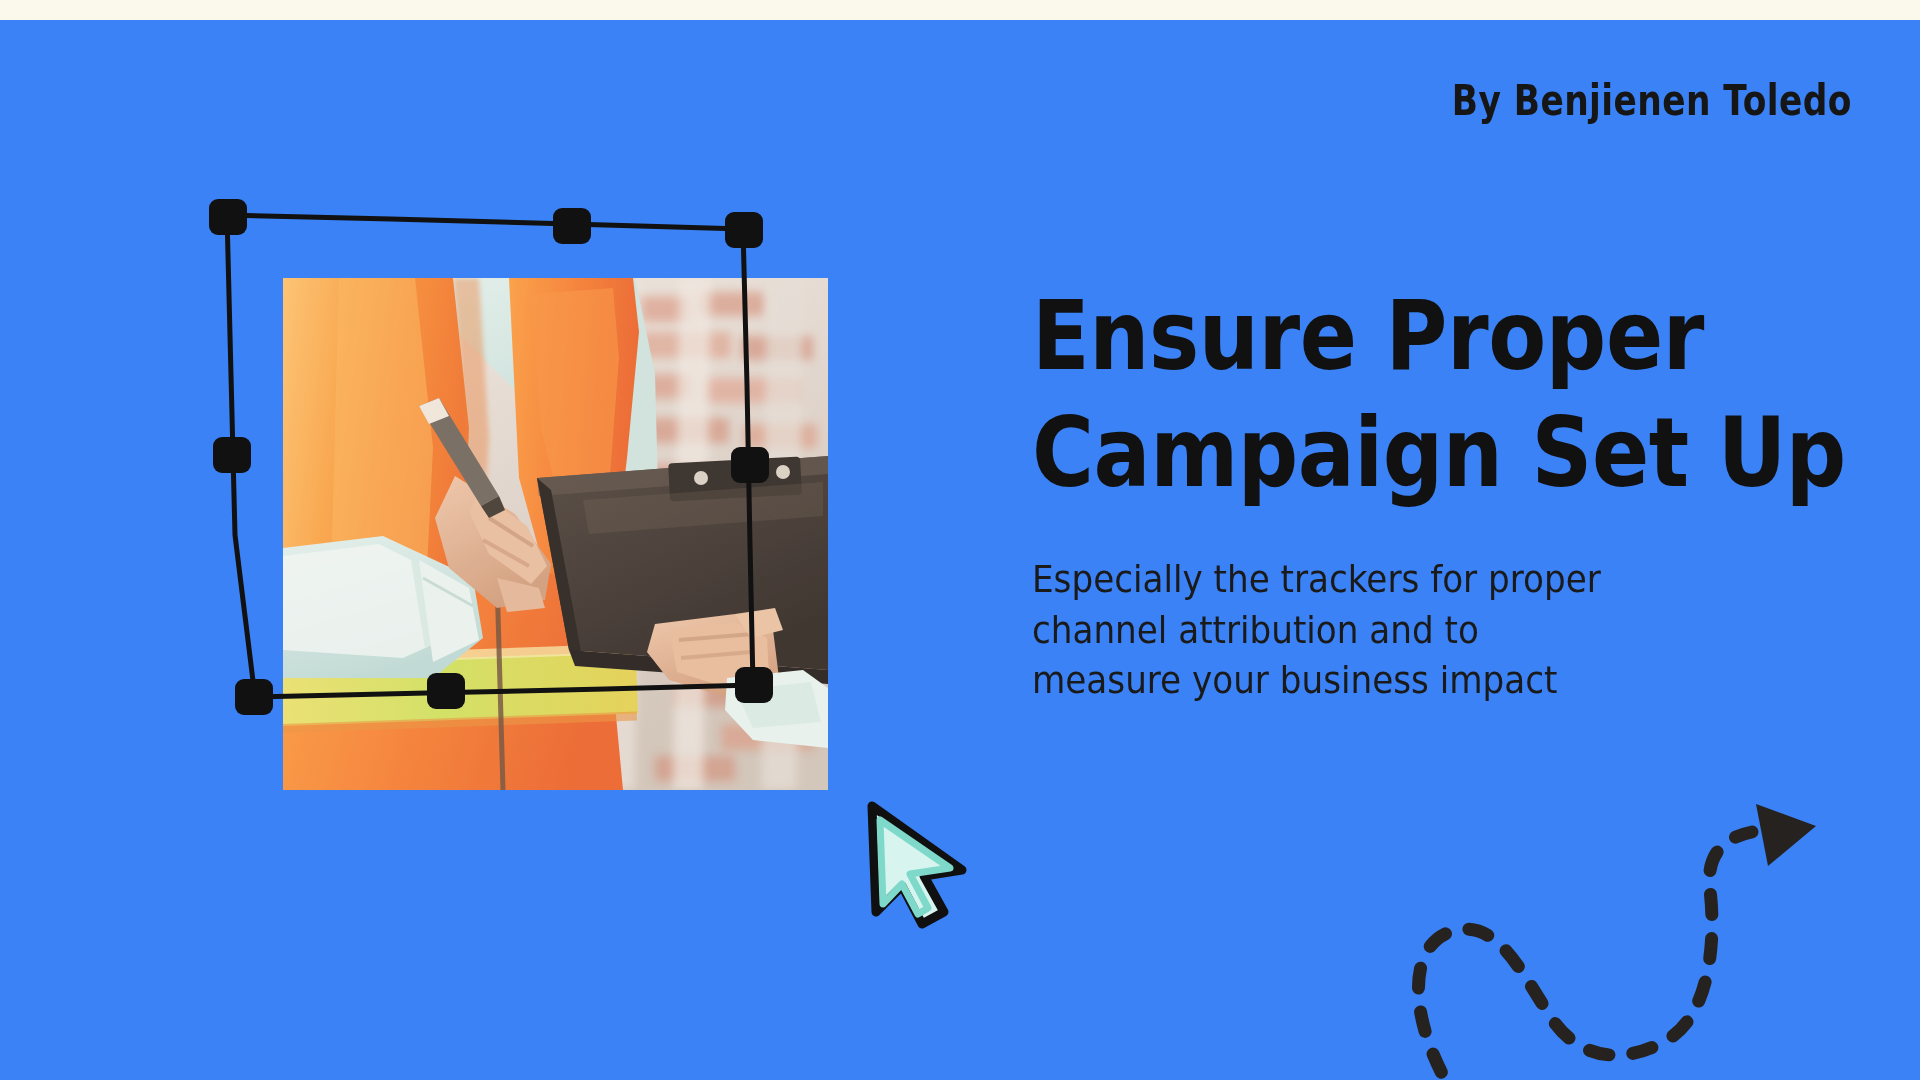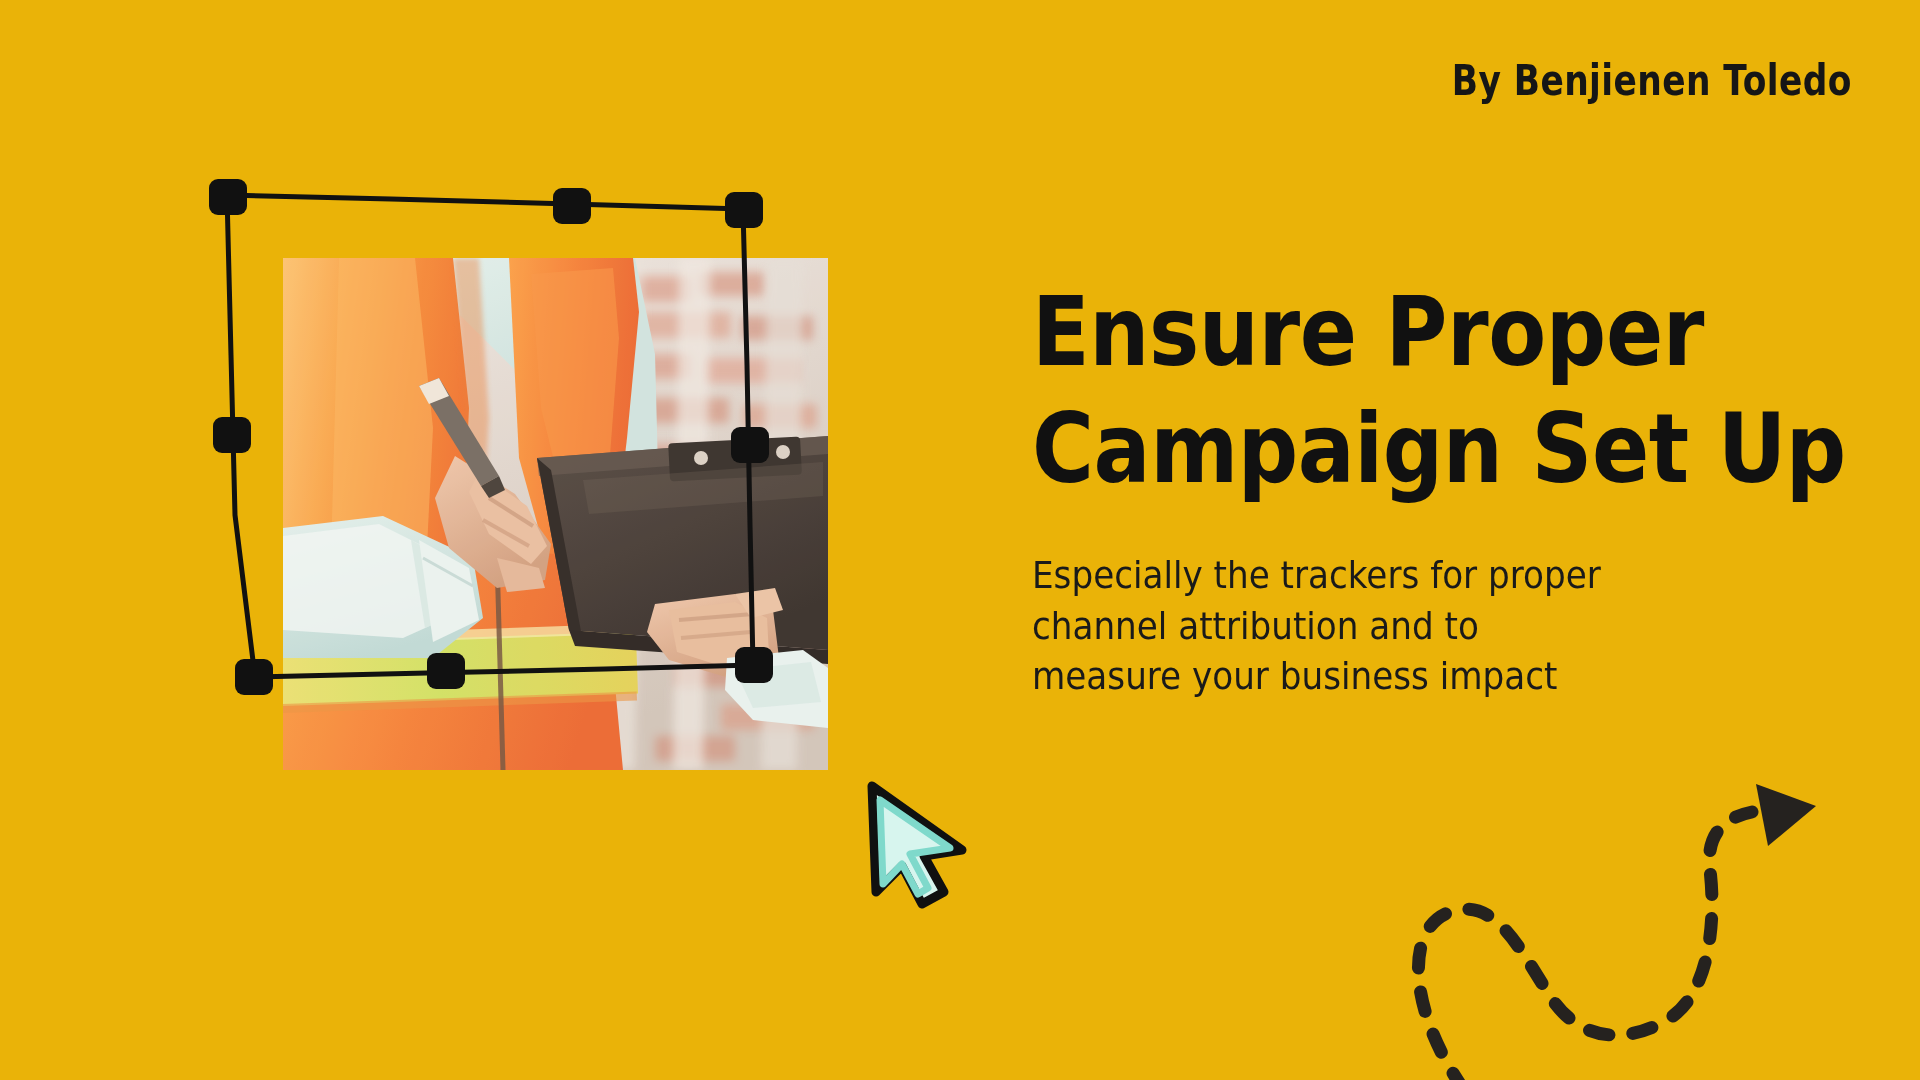--- a/index.html
+++ b/index.html
@@ -11,21 +11,22 @@
 
   body {
     background:#fbf9ec;
     font-family:"Liberation Sans", sans-serif;
     position:relative;
   }
 
   .slide {
     position:absolute;
     inset:0;
-    background:#eab308;
+    background:#3b82f6;
+    margin-top:20px;
   }
 
   
   .byline {
     position:absolute;
     right:68px;
     top:56px;
     font-family:"DejaVu Sans", sans-serif;
     font-weight:bold;
     font-size:42px;
@@ -73,21 +74,21 @@
     width:120px;
     height:130px;
     pointer-events:none;
   }
   .cursor svg { display:block; width:100%; height:100%; overflow:visible; }
 
   
   .text-col {
     position:absolute;
     left:1032px;
-    top:274px;
+    top:258px;
     width:800px;
   }
 
   .heading {
     font-family:"DejaVu Sans", sans-serif;
     font-weight:bold;
     color:#111111;
     font-size:96px;
     line-height:1.22;
     letter-spacing:-0.5px;

